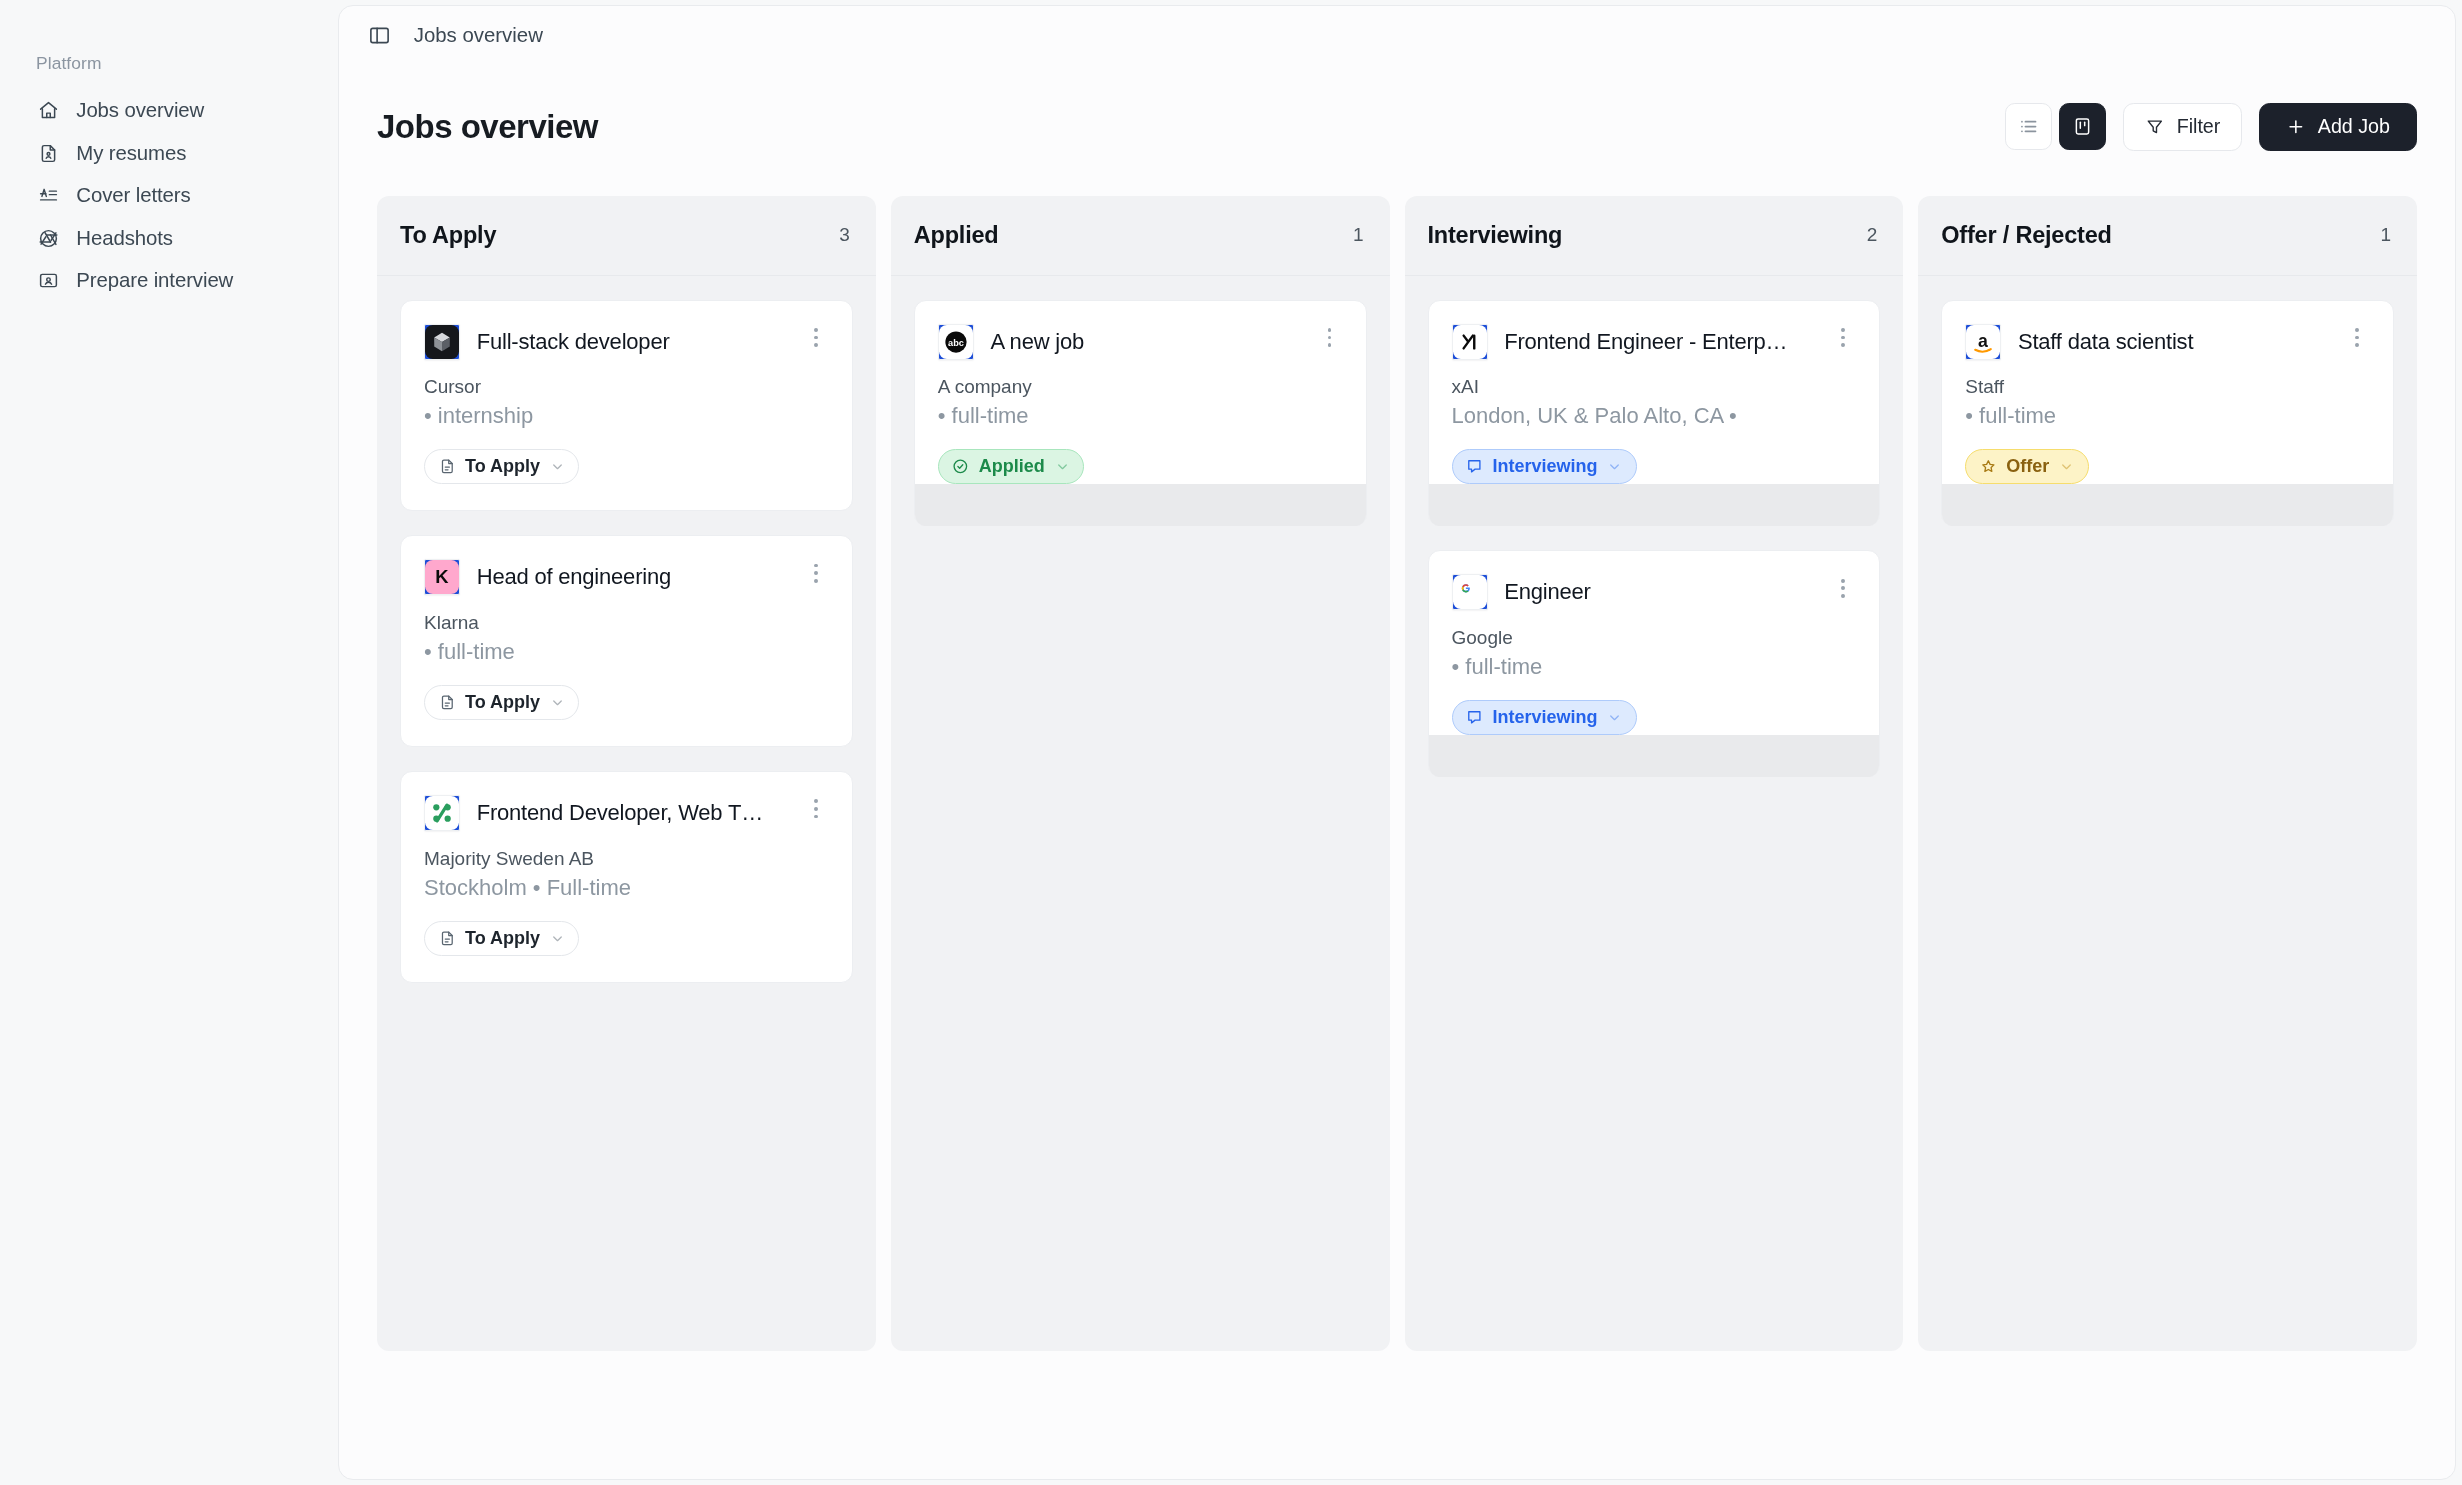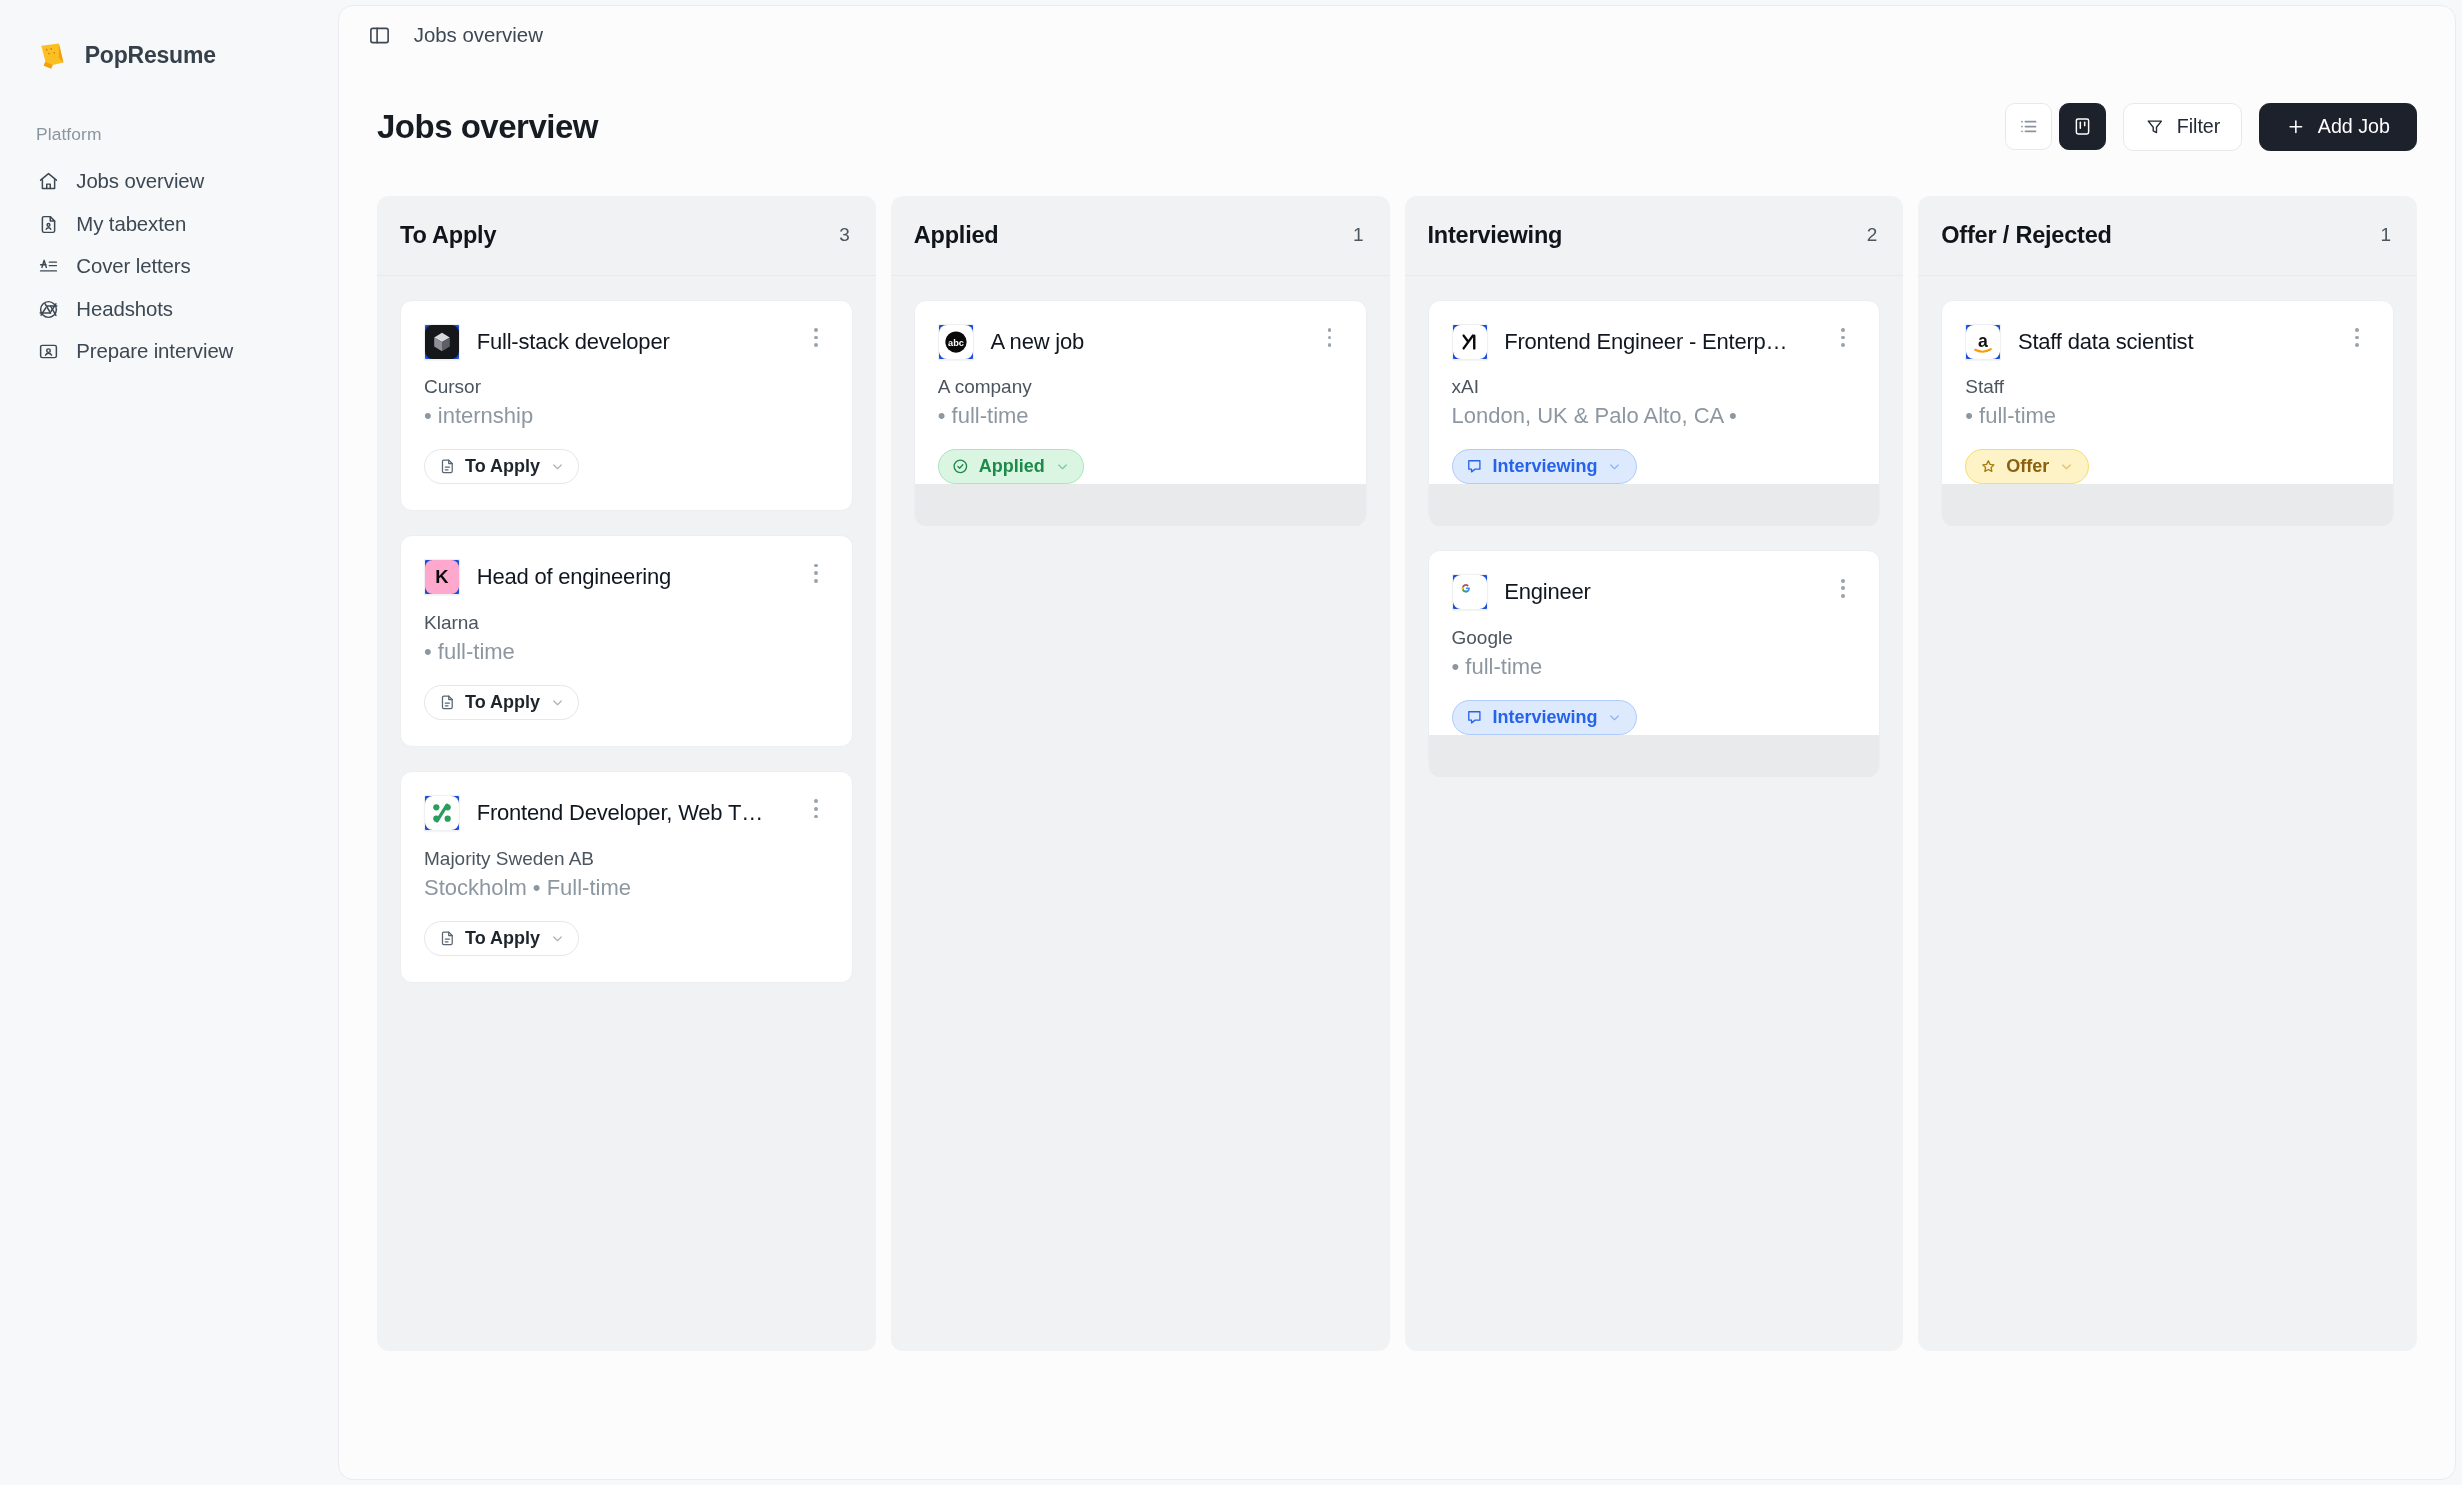--- a/index.html
+++ b/index.html
@@ -165,34 +165,20 @@
 
   svg { display: block; }
 </style>
 </head>
 <body>
 
 <div class="app">
 
   <aside class="sidebar">
 
-    <div class="brand">
-      <span class="brand-logo">
-        <svg width="32" height="32" viewBox="0 0 42 42">
-          <path d="M7 9 L30 6 L36 31 L14 36 Z" fill="#fbbf24"></path>
-          <path d="M30 6 L36 31 L30 25 Z" fill="#f59e0b"></path>
-          <path d="M12 30 L22 34 L20 39 L10 35 Z" fill="#f59e0b"></path>
-          <circle cx="14" cy="14" r="1.1" fill="#d97706"></circle>
-          <circle cx="20" cy="13" r="1.1" fill="#d97706"></circle>
-          <circle cx="17" cy="19" r="1.1" fill="#d97706"></circle>
-          <circle cx="24" cy="18" r="1.1" fill="#d97706"></circle>
-        </svg>
-      </span>
-      <span class="brand-name">PopResume</span>
-    </div>
 
     <div class="nav-section-label">Platform</div>
 
     <nav class="nav">
 
       <div class="nav-item">
         <span class="nav-icon">
           <svg width="21" height="21" viewBox="0 0 24 24" fill="none" stroke="#3c4853" stroke-width="1.7" stroke-linecap="round" stroke-linejoin="round">
             <path d="M3 10.5 12 3l9 7.5"></path>
               <path d="M5 10v10h14V10"></path>
@@ -204,21 +190,21 @@
 
       <div class="nav-item">
         <span class="nav-icon">
           <svg width="21" height="21" viewBox="0 0 24 24" fill="none" stroke="#3c4853" stroke-width="1.7" stroke-linecap="round" stroke-linejoin="round">
             <path d="M14 3H7a2 2 0 0 0-2 2v14a2 2 0 0 0 2 2h10a2 2 0 0 0 2-2V8z"></path>
               <path d="M14 3v5h5"></path>
             <circle cx="12" cy="12.5" r="1.6"></circle>
               <path d="M9.4 17.5a2.8 2.8 0 0 1 5.2 0"></path>
           </svg>
         </span>
-        <span class="nav-label">My tabexten</span>
+        <span class="nav-label">My resumes</span>
       </div>
 
       <div class="nav-item">
         <span class="nav-icon">
           <svg width="21" height="21" viewBox="0 0 24 24" fill="none" stroke="#3c4853" stroke-width="1.7" stroke-linecap="round" stroke-linejoin="round">
             <path d="M3 10h6"></path>
               <path d="M4.5 13 7 5l2.5 8"></path>
             <path d="M13 7h8"></path>
               <path d="M13 11h8"></path>
               <path d="M3 17h18"></path>

